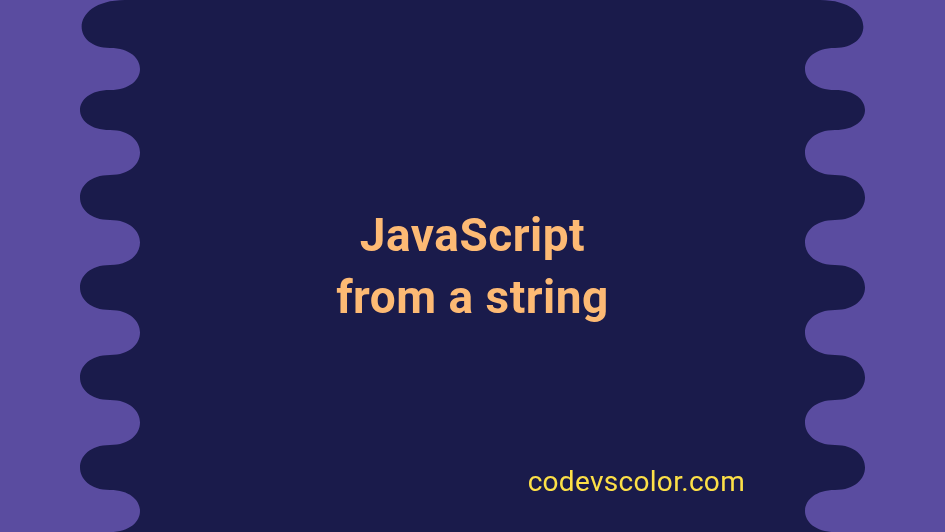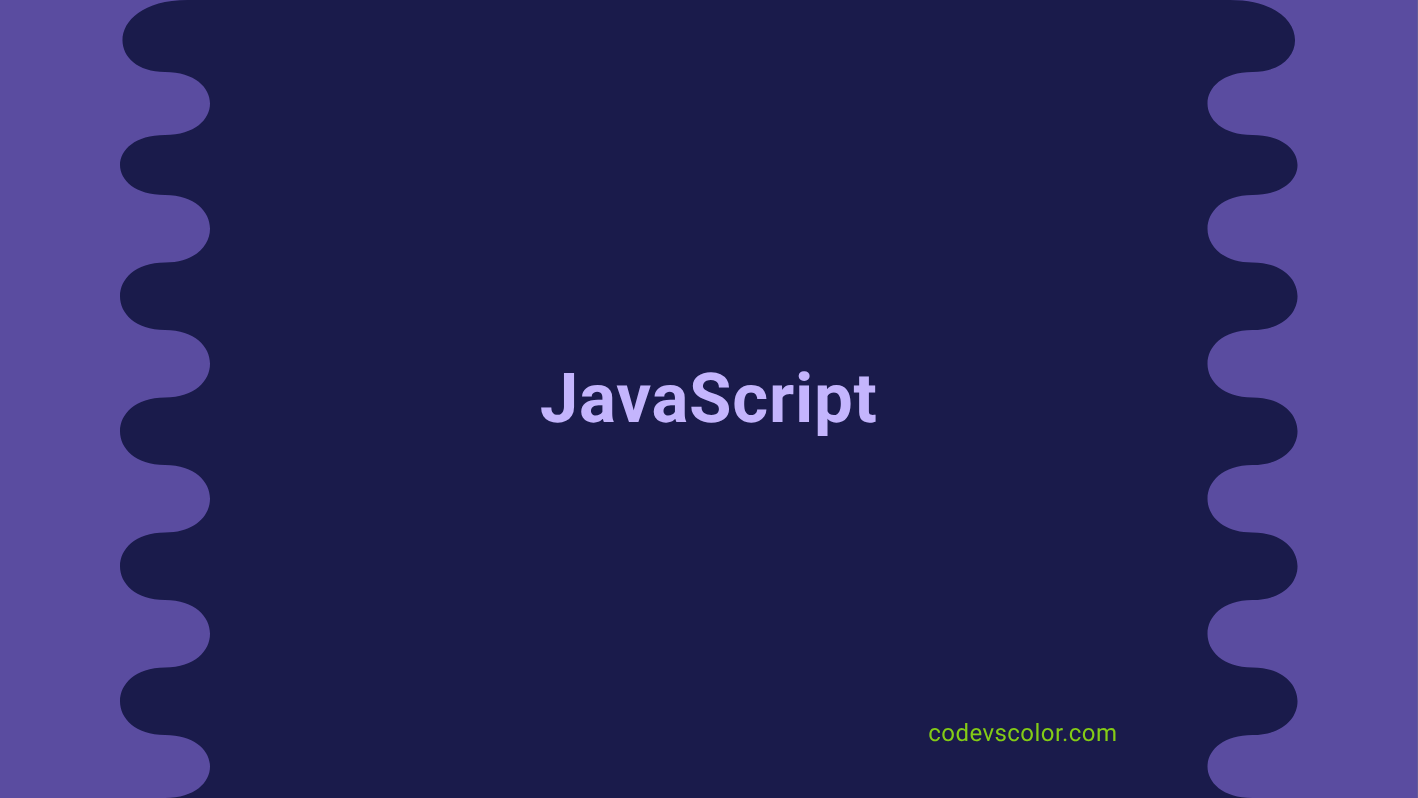--- a/index.html
+++ b/index.html
@@ -37,35 +37,35 @@
       width: 260px;
       height: 532px;
       z-index: 1;
     }
     .content {
       position: relative;
       z-index: 2;
       text-align: center;
     }
     .title {
-      color: #c4b5fd;
+      color: #fdba74;
       font-size: 46px;
       font-weight: 700;
       line-height: 1.35;
       letter-spacing: 0.5px;
     }
     .line {
       display: block;
     }
     .watermark {
       position: absolute;
       right: 200px;
       bottom: 34px;
-      color: #84cc16;
-      font-size: 16px;
+      color: #fde047;
+      font-size: 28px;
       font-weight: 400;
       z-index: 2;
       letter-spacing: 0.3px;
     }
   </style>
 </head>
 <body>
 
 <div class="canvas">
 
@@ -107,18 +107,19 @@
         C70,90 70,48 110,48
         C150,48 150,0 95,0
         Z
       "></path>
     </svg>
   </div>
 
   <div class="content">
     <h1 class="title">
       <span class="line">JavaScript</span>
+      <span class="line">from a string</span>
     </h1>
   </div>
 
   <div class="watermark">codevscolor.com</div>
 
 </div>
 
 </body></html>

